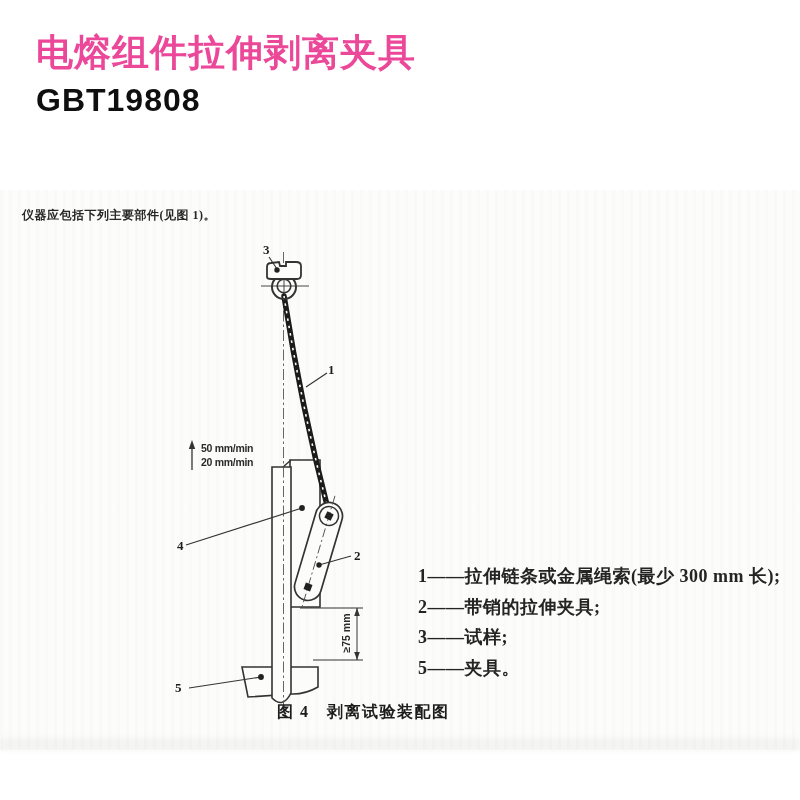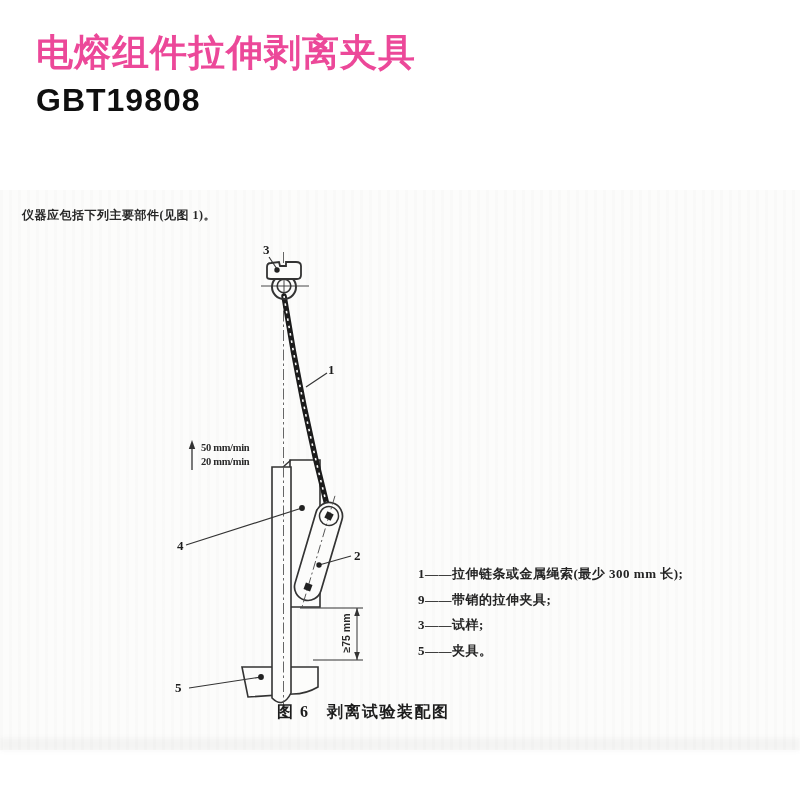--- a/index.html
+++ b/index.html
@@ -36,32 +36,32 @@
     left:22px;top:207px;font-size:12px;font-weight:bold;color:#262626;
     letter-spacing:0.5px;white-space:nowrap;
   }
   .diagram-svg{left:0;top:0;width:800px;height:800px;}
   
   .part-label{
     font-size:13px;font-weight:bold;color:#1d1d1d;line-height:1;
   }
   .speed-label{
     font-size:10.5px;font-weight:bold;color:#2a2a2a;line-height:1;
-    font-family:Liberation Serif, serif;letter-spacing:-0.3px;
+    font-family:Liberation Sans, sans-serif;letter-spacing:-0.3px;
     white-space:nowrap;
   }
   .dim-label{
     left:312px;top:627px;width:68px;text-align:center;
     font-size:10.5px;font-weight:bold;color:#2a2a2a;
     font-family:"Liberation Sans","DejaVu Sans",sans-serif;
     transform:rotate(-90deg);transform-origin:center;white-space:nowrap;
   }
   .legend{left:418px;top:567px;}
   .legend-row{
-    font-size:13px;font-weight:bold;color:#242424;line-height:1;
+    font-size:18px;font-weight:bold;color:#242424;line-height:1;
     margin-bottom:12.5px;white-space:nowrap;letter-spacing:0.5px;
   }
   .figure-caption{
     left:277px;top:702px;font-size:16px;font-weight:bold;color:#1c1c1c;
     letter-spacing:1.5px;white-space:nowrap;
   }
 </style>
 </head>
 <body>
 
@@ -146,18 +146,18 @@
 <span class="abs part-label" style="left:177px;top:539px">4</span>
 <span class="abs part-label" style="left:175px;top:681px">5</span>
 
 <span class="abs speed-label" style="left:201px;top:443px">50 mm/min</span>
 <span class="abs speed-label" style="left:201px;top:457px">20 mm/min</span>
 
 <div class="abs dim-label">≥75 mm</div>
 
 <div class="abs legend">
   <div class="legend-row">1——拉伸链条或金属绳索(最少 300 mm 长);</div>
-  <div class="legend-row">9——带销的拉伸夹具;</div>
+  <div class="legend-row">2——带销的拉伸夹具;</div>
   <div class="legend-row">3——试样;</div>
   <div class="legend-row">5——夹具。</div>
 </div>
 
-<div class="abs figure-caption">图 6　剥离试验装配图</div>
+<div class="abs figure-caption">图 4　剥离试验装配图</div>
 
 </body></html>

